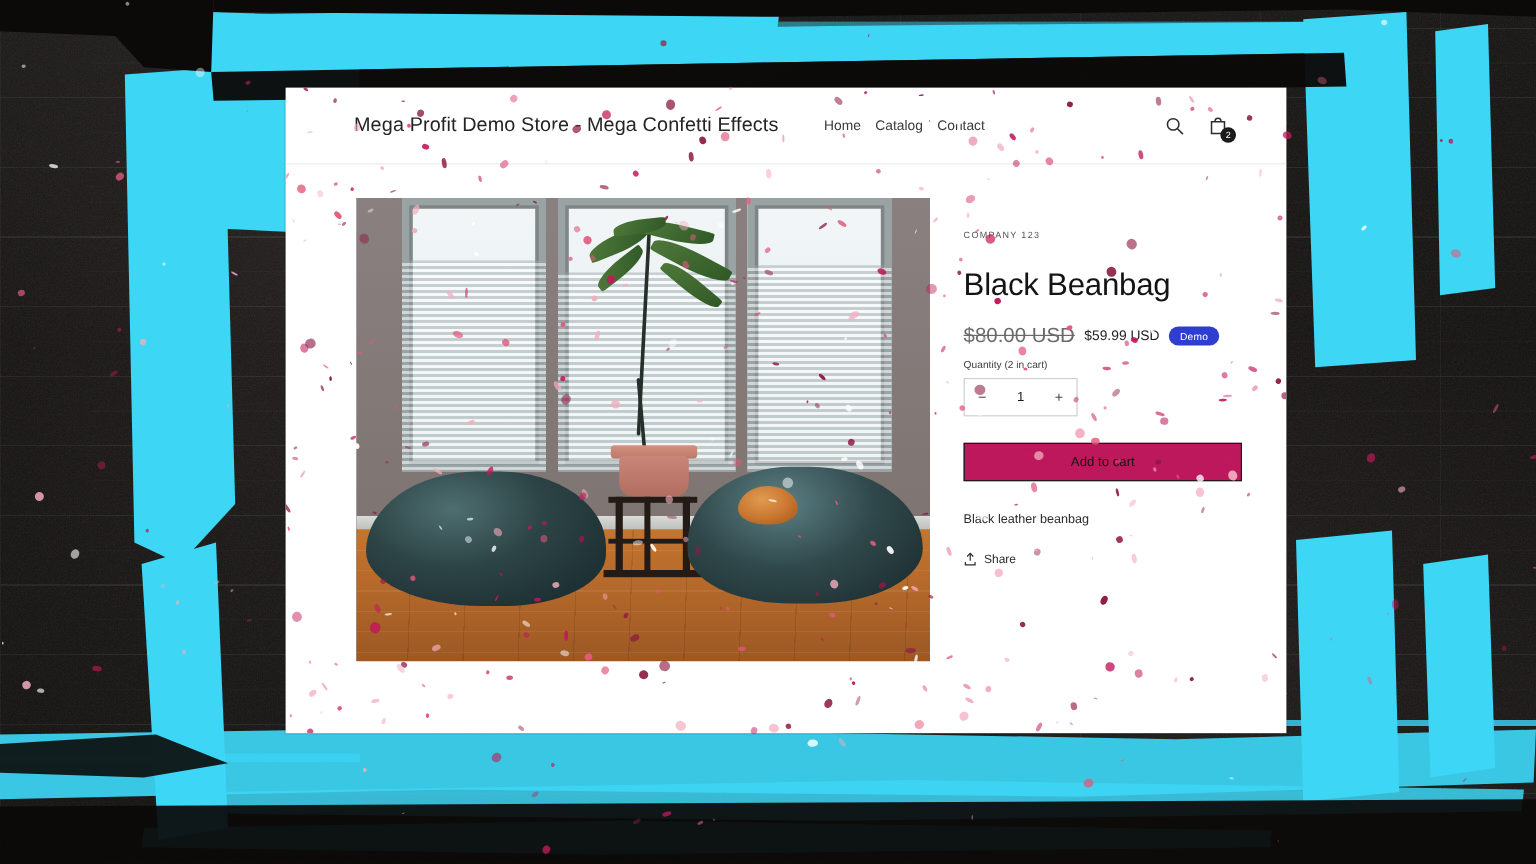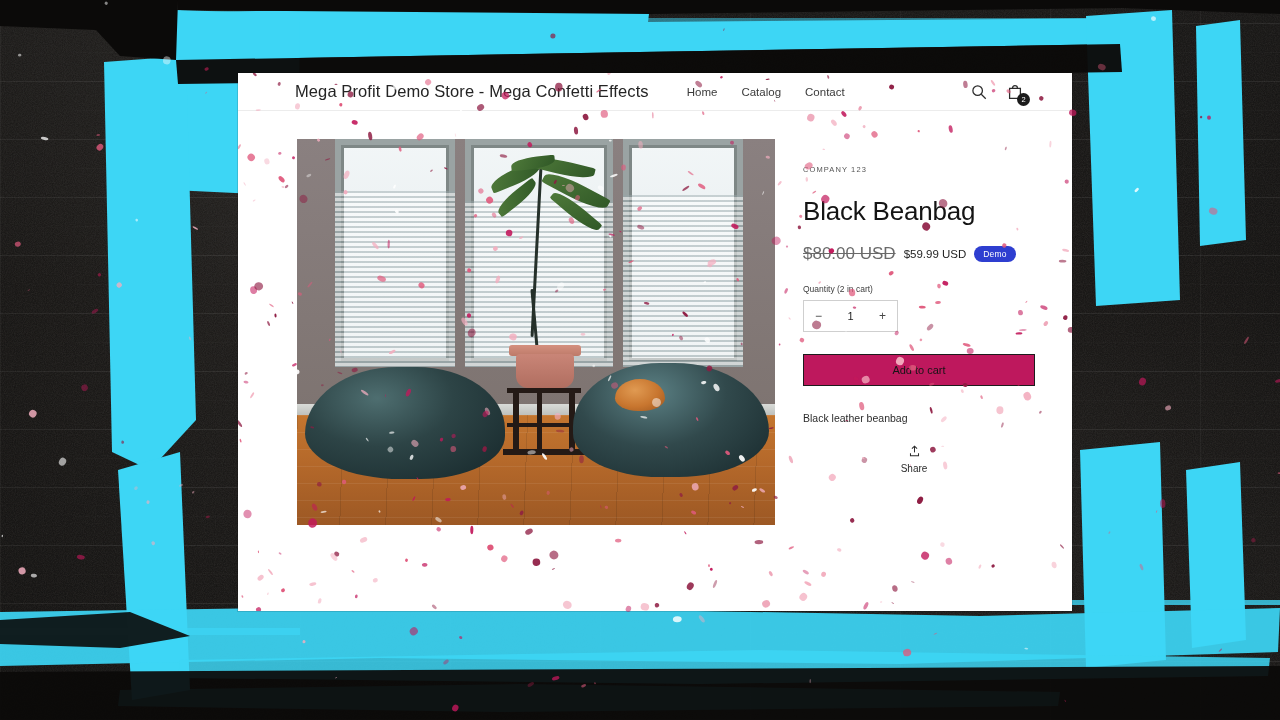--- a/index.html
+++ b/index.html
@@ -26,25 +26,25 @@
   }
   #grain{position:absolute;inset:0;opacity:.55;mix-blend-mode:screen;}
   #strokes{position:absolute;inset:0;}
   
   #page{
     position:absolute;left:238px;top:73px;width:834px;height:538px;
     background:#ffffff;overflow:hidden;z-index:6;
     box-shadow:0 0 0 1px rgba(0,0,0,.12);
   }
   #site-header{
-    height:38px;display:flex;align-items:center;
+    height:64px;display:flex;align-items:center;
     border-bottom:1px solid #ececec;padding:0 20px 0 57px;box-sizing:border-box;
   }
   #store-title{font-size:16.5px;color:#242424;white-space:nowrap;letter-spacing:.1px;}
-  #main-nav{display:flex;gap:24px;margin-left:38px;}
+  #main-nav{display:flex;gap:12px;margin-left:38px;}
   .nav-link{font-size:11.5px;color:#3a3a3a;white-space:nowrap;cursor:pointer;}
   #header-actions{margin-left:auto;display:flex;align-items:center;gap:18px;padding-right:28px;}
   .hicon{width:18px;height:18px;position:relative;cursor:pointer;}
   #cart-badge{
     position:absolute;right:-6px;bottom:-5px;min-width:13px;height:13px;border-radius:50%;
     background:#1b1b1b;color:#fff;font-size:7.5px;line-height:13px;text-align:center;
     box-sizing:border-box;padding:0 2px;
   }
   #product{display:flex;padding:28px 0 0 59px;box-sizing:border-box;}
   
@@ -75,31 +75,31 @@
   .stem{position:absolute;width:3px;background:#25302a;border-radius:2px;}
   .leaf{position:absolute;background:linear-gradient(120deg,#4f7a3a,#2f5726);border-radius:60% 8% 60% 8%;}
   
   #info{padding:26px 0 0 28px;width:250px;box-sizing:border-box;}
   #vendor{font-size:7.5px;letter-spacing:1.1px;color:#555;text-transform:uppercase;}
   #product-title{font-size:26px;color:#141414;margin:22px 0 0;font-weight:400;letter-spacing:-.2px;}
   #price-row{display:flex;align-items:center;gap:8px;margin-top:17px;}
   #price-old{font-size:17px;color:#6a6a6a;text-decoration:line-through;text-align:right;}
   #price-new{font-size:11.5px;color:#1d1d1d;}
   #sale-badge{background:#2e3ed0;color:#fff;font-size:8.5px;border-radius:9px;padding:3px 9px;letter-spacing:.2px;}
-  #qty-label{font-size:8.5px;color:#3d3d3d;margin-top:20px;}
+  #qty-label{font-size:8.5px;color:#3d3d3d;margin-top:9px;}
   #qty-stepper{margin-top:6px;width:95px;height:32px;border:1px solid #cfcfcf;display:flex;align-items:center;
                justify-content:space-between;padding:0 11px;box-sizing:border-box;}
   .qbtn{font-size:12px;color:#474747;cursor:pointer;user-select:none;}
   #qty-value{font-size:11px;color:#1c1c1c;}
   .cta{width:232px;height:32px;display:flex;align-items:center;justify-content:center;
        font-size:11px;box-sizing:border-box;cursor:pointer;}
   #add-to-cart{margin-top:22px;border:1px solid #1c1c1c;background:#be185d;color:#151515;}
   #buy-now{margin-top:7px;background:#131313;color:#fff;}
   #description{font-size:10.5px;color:#2c2c2c;margin-top:26px;}
-  #share{display:flex;align-items:center;gap:6px;margin-top:21px;font-size:10px;color:#2b2b2b;cursor:pointer;flex-direction:column;}
+  #share{display:flex;align-items:center;gap:6px;margin-top:21px;font-size:10px;color:#2b2b2b;cursor:pointer;}
   
   .confetti-layer{position:absolute;inset:0;pointer-events:none;}
   #confetti-front{z-index:40;}
   #confetti-page{z-index:12;}
 </style>
 </head>
 <body>
 
 <div id="backdrop">
   <div id="brick"></div>

